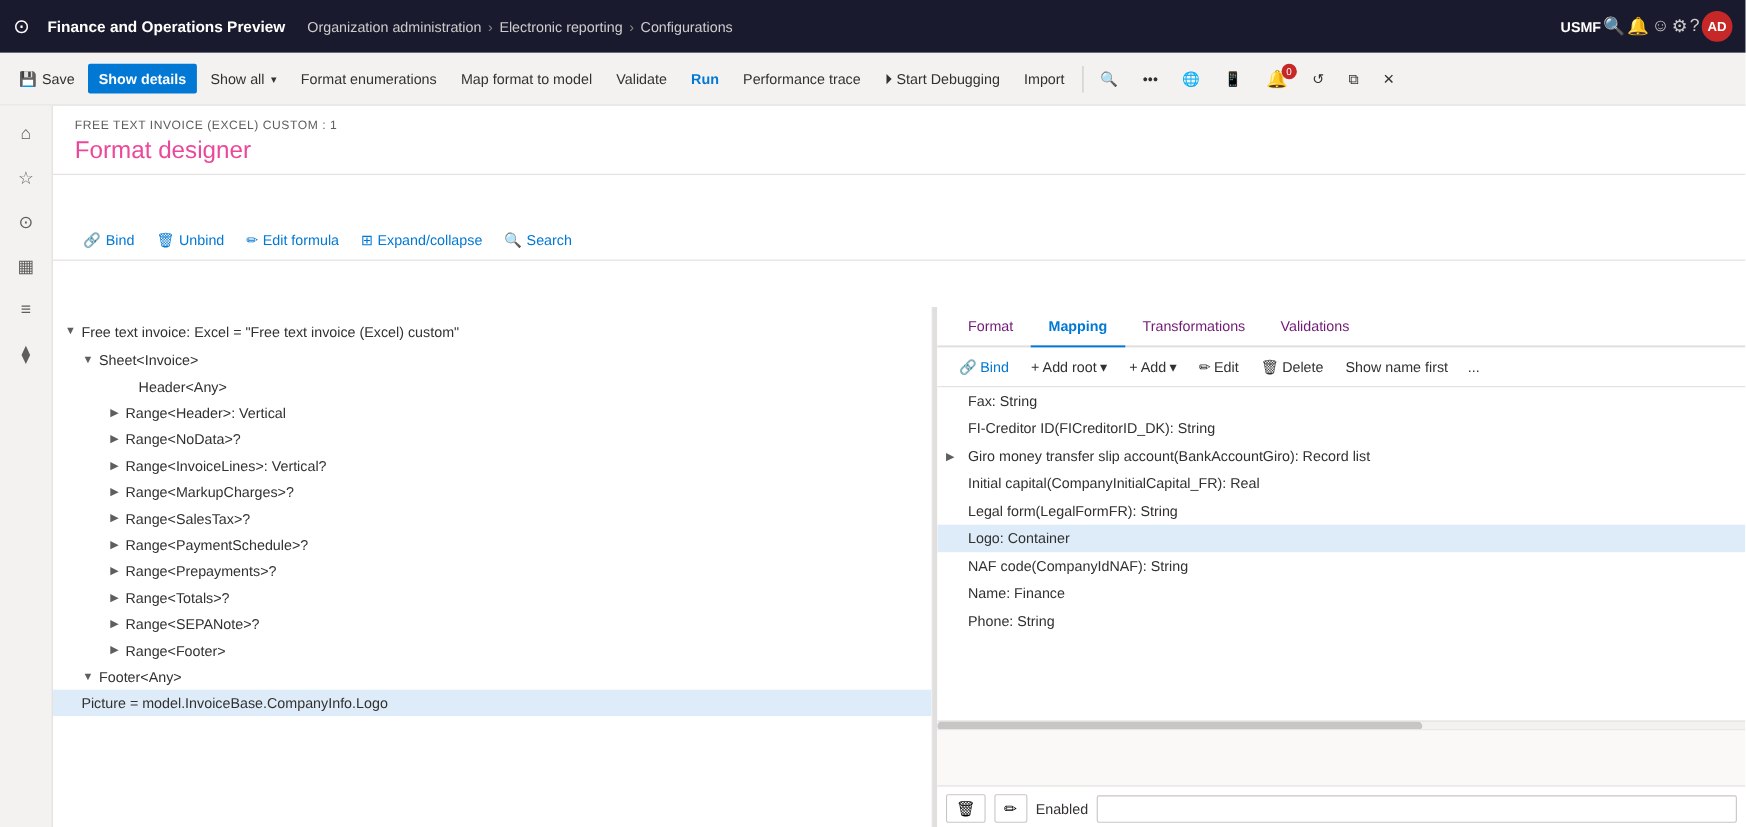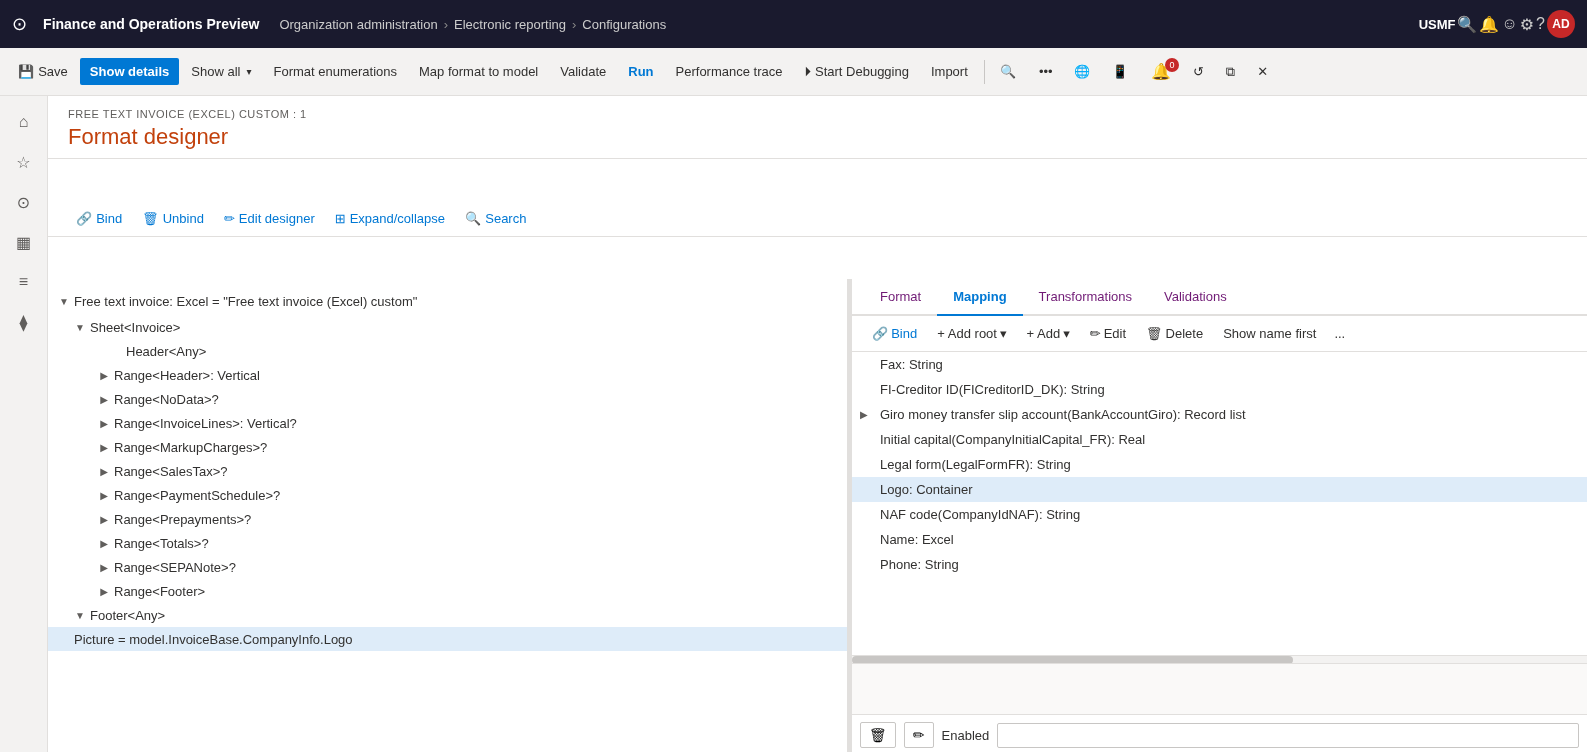--- a/index.html
+++ b/index.html
@@ -49,21 +49,21 @@
     .layout { display: flex; height: calc(752px - 96px); }
     .left-sidebar { width: 48px; background: #f3f2f1; border-right: 1px solid #e1dfdd; display: flex; flex-direction: column; align-items: center; padding-top: 8px; gap: 4px; }
     .sidebar-icon { width: 36px; height: 36px; display: flex; align-items: center; justify-content: center; border-radius: 2px; cursor: pointer; font-size: 16px; color: #605e5c; }
 
     
     .main-content { flex: 1; overflow: hidden; display: flex; flex-direction: column; gap: 42px; }
 
     
     .page-header { padding: 12px 20px 8px; border-bottom: 1px solid #e1dfdd; }
     .breadcrumb-small { font-size: 11px; color: #605e5c; text-transform: uppercase; letter-spacing: 0.5px; margin-bottom: 4px; }
-    .page-title { font-size: 22px; font-weight: 300; color: #c2410c; }
+    .page-title { font-size: 22px; font-weight: 300; color: #ec4899; }
 
     
     .inner-toolbar {
       display: flex; align-items: center; gap: 4px;
       padding: 6px 20px;
       border-bottom: 1px solid #e1dfdd;
       background: #fff;
     }
     .inner-btn {
       display: flex; align-items: center; gap: 4px;
@@ -232,21 +232,21 @@
       <button class="inner-btn">
         <span>🔗</span>
         <span>Bind</span>
       </button>
       <button class="inner-btn">
         <span>🗑</span>
         <span>Unbind</span>
       </button>
       <button class="inner-btn">
         <span>✏</span>
-        <span>Edit designer</span>
+        <span>Edit formula</span>
       </button>
       <button class="inner-btn">
         <span>⊞</span>
         <span>Expand/collapse</span>
       </button>
       <button class="inner-btn">
         <span>🔍</span>
         <span>Search</span>
       </button>
     </div>
@@ -407,21 +407,21 @@
             <span>Logo: Container</span>
           </div>
 
           <div class="ds-item">
             <span class="ds-toggle" style="visibility:hidden;">▶</span>
             <span>NAF code(CompanyIdNAF): String</span>
           </div>
 
           <div class="ds-item">
             <span class="ds-toggle" style="visibility:hidden;">▶</span>
-            <span>Name: Excel</span>
+            <span>Name: Finance</span>
           </div>
 
           <div class="ds-item">
             <span class="ds-toggle" style="visibility:hidden;">▶</span>
             <span>Phone: String</span>
           </div>
 
         </div>
 
         <div style="height:8px; background:#f3f2f1; border-top:1px solid #e1dfdd; overflow:hidden;">

